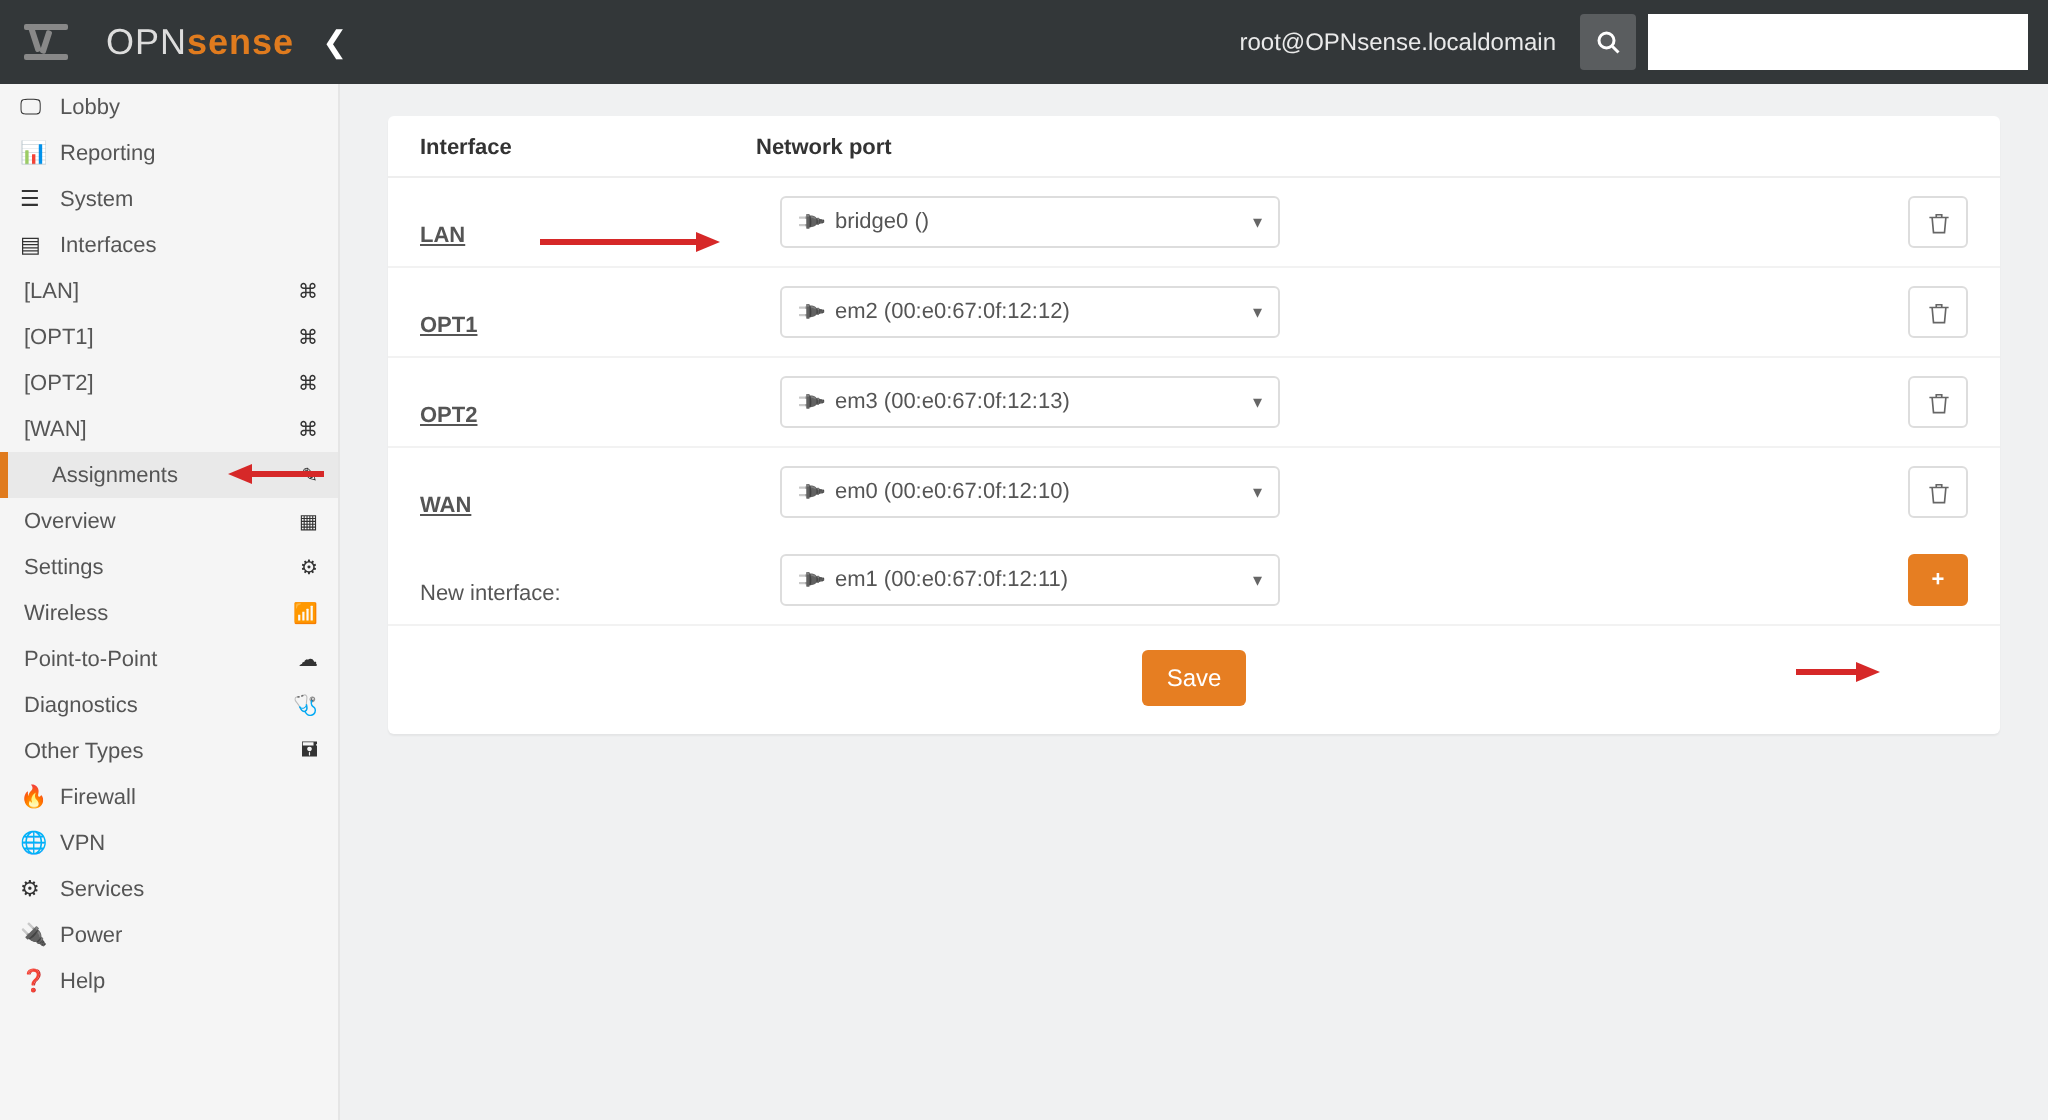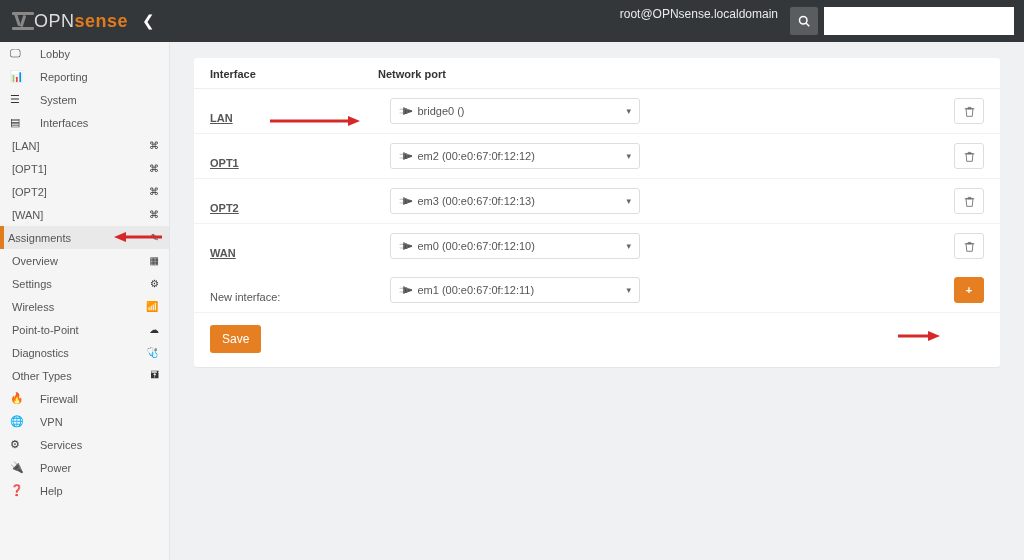--- a/index.html
+++ b/index.html
@@ -1,38 +1,38 @@
 <!DOCTYPE html>
 <html><head>
 <meta charset="utf-8">
 <style>
 *{box-sizing:border-box;margin:0;padding:0;font-family:"Helvetica Neue",Arial,sans-serif}
 body{background:#f0f1f2;font-size:12px;color:#555}
 .topbar{background:#333739;height:42px;display:flex;align-items:center;padding:0 10px 0 12px;color:#ddd}
-.logo{font-size:18px;font-weight:500;letter-spacing:.5px;display:flex;align-items:center;gap:0}
+.logo{font-size:18px;font-weight:500;letter-spacing:.5px;display:flex;align-items:center;gap:19px}
 .logo .word{font-family:Arial,sans-serif}
 .logo .sense{color:#e07b1e;font-weight:600}
 .logo-mark{width:22px;height:22px;position:relative}
 .logo-mark::before,.logo-mark::after{content:"";position:absolute;left:0;right:0;height:3px;background:#888;border-radius:1px}
 .logo-mark::before{top:2px}
 .logo-mark::after{bottom:2px}
 .logo-mark span{position:absolute;top:50%;left:50%;width:3px;height:12px;background:#888;transform:translate(-50%,-50%) rotate(18deg);border-radius:1px}
 .logo-mark span::after{content:"";position:absolute;top:-1px;left:-6px;width:3px;height:14px;background:#888;transform:rotate(-36deg);border-radius:1px}
 .collapse-nav{color:#fff;font-size:15px;margin-left:14px;cursor:pointer}
-.top-right{margin-left:auto;display:flex;gap:6px}
+.top-right{margin-left:auto;display:flex;align-items:center;gap:6px}
 .user-link{color:#eaeaea;font-size:12px;margin-right:6px}
 .search-btn{width:28px;height:28px;background:#5a5d5f;display:flex;align-items:center;justify-content:center;color:#fff;cursor:pointer;border-radius:2px}
 .search-input{width:190px;height:28px;background:#fff;border:none;padding:0 8px;font-size:12px}
 .layout{display:flex;height:calc(560px - 42px)}
 .sidebar{width:170px;background:#f5f5f5;border-right:1px solid #e5e5e5;overflow-y:auto}
 .sidebar ul{list-style:none}
 .menu-item{display:flex;align-items:center;height:23px;padding:0 10px;cursor:pointer;color:#555;font-size:11px}
-.menu-item.active{background:#e9e9e9;border-left:4px solid #e07b1e;padding-left:4px}
+.menu-item.active{background:#e9e9e9;border-left:4px solid #e07b1e;padding-left:22px}
 .menu-item .icon{width:14px;font-size:11px;color:#333}
-.menu-item .label{flex:1;margin-left:16px}
+.menu-item .label{flex:1;margin-left:6px}
 .sub-item{padding-left:12px;justify-content:space-between}
 .sub-item .label{margin-left:0}
 .sub-icon{font-size:10px;color:#333;margin-left:6px}
 .content{flex:1;padding:16px 24px;overflow:auto}
 h1{font-size:18px;color:#444;font-weight:500;margin-bottom:18px}
 .panel{background:#fff;border-radius:3px;box-shadow:0 1px 1px rgba(0,0,0,.05)}
 .panel-header{display:flex;padding:10px 16px 8px;border-bottom:1px solid #eee;font-size:11px;color:#333;font-weight:600}
 .col-if{width:168px}
 .col-port{flex:1}
 .row{display:flex;align-items:flex-end;padding:9px 16px;border-bottom:1px solid #f2f2f2}
@@ -40,21 +40,21 @@
 .if-label{width:180px;font-size:11px}
 .if-label a{color:#555;text-decoration:underline;font-weight:600}
 .port-wrap{flex:1;display:flex;align-items:center}
 .dropdown{width:250px;height:26px;border:1px solid #ddd;border-radius:3px;display:flex;align-items:center;padding:0 8px;font-size:11px;color:#555;position:relative;cursor:pointer;background:#fff}
 .dropdown .plug{font-size:10px;margin-right:6px;color:#666;transform:rotate(-45deg);display:inline-block}
 .dropdown .caret{margin-left:auto;font-size:9px;color:#666}
 .row-actions{margin-left:auto}
 .btn{height:26px;min-width:30px;border:1px solid #ddd;border-radius:3px;background:#fff;display:inline-flex;align-items:center;justify-content:center;cursor:pointer;font-size:11px;color:#555}
 .btn-add{background:#e67e22;border-color:#e67e22;color:#fff;font-weight:700}
 .btn-save{background:#e67e22;border:none;color:#fff;padding:0 12px;height:28px;font-size:12px}
-.save-row{display:flex;justify-content:flex-start;padding:12px 16px 14px}
+.save-row{display:flex;justify-content:center;padding:12px 16px 14px}
 .arrow{position:absolute;pointer-events:none}
 .arrow-line{stroke:#d62828;stroke-width:3;fill:none}
 .arrow-head{fill:#d62828}
 </style>
 </head>
 <body>
 
 <div class="topbar">
   <div class="logo">
     <div class="logo-mark">

